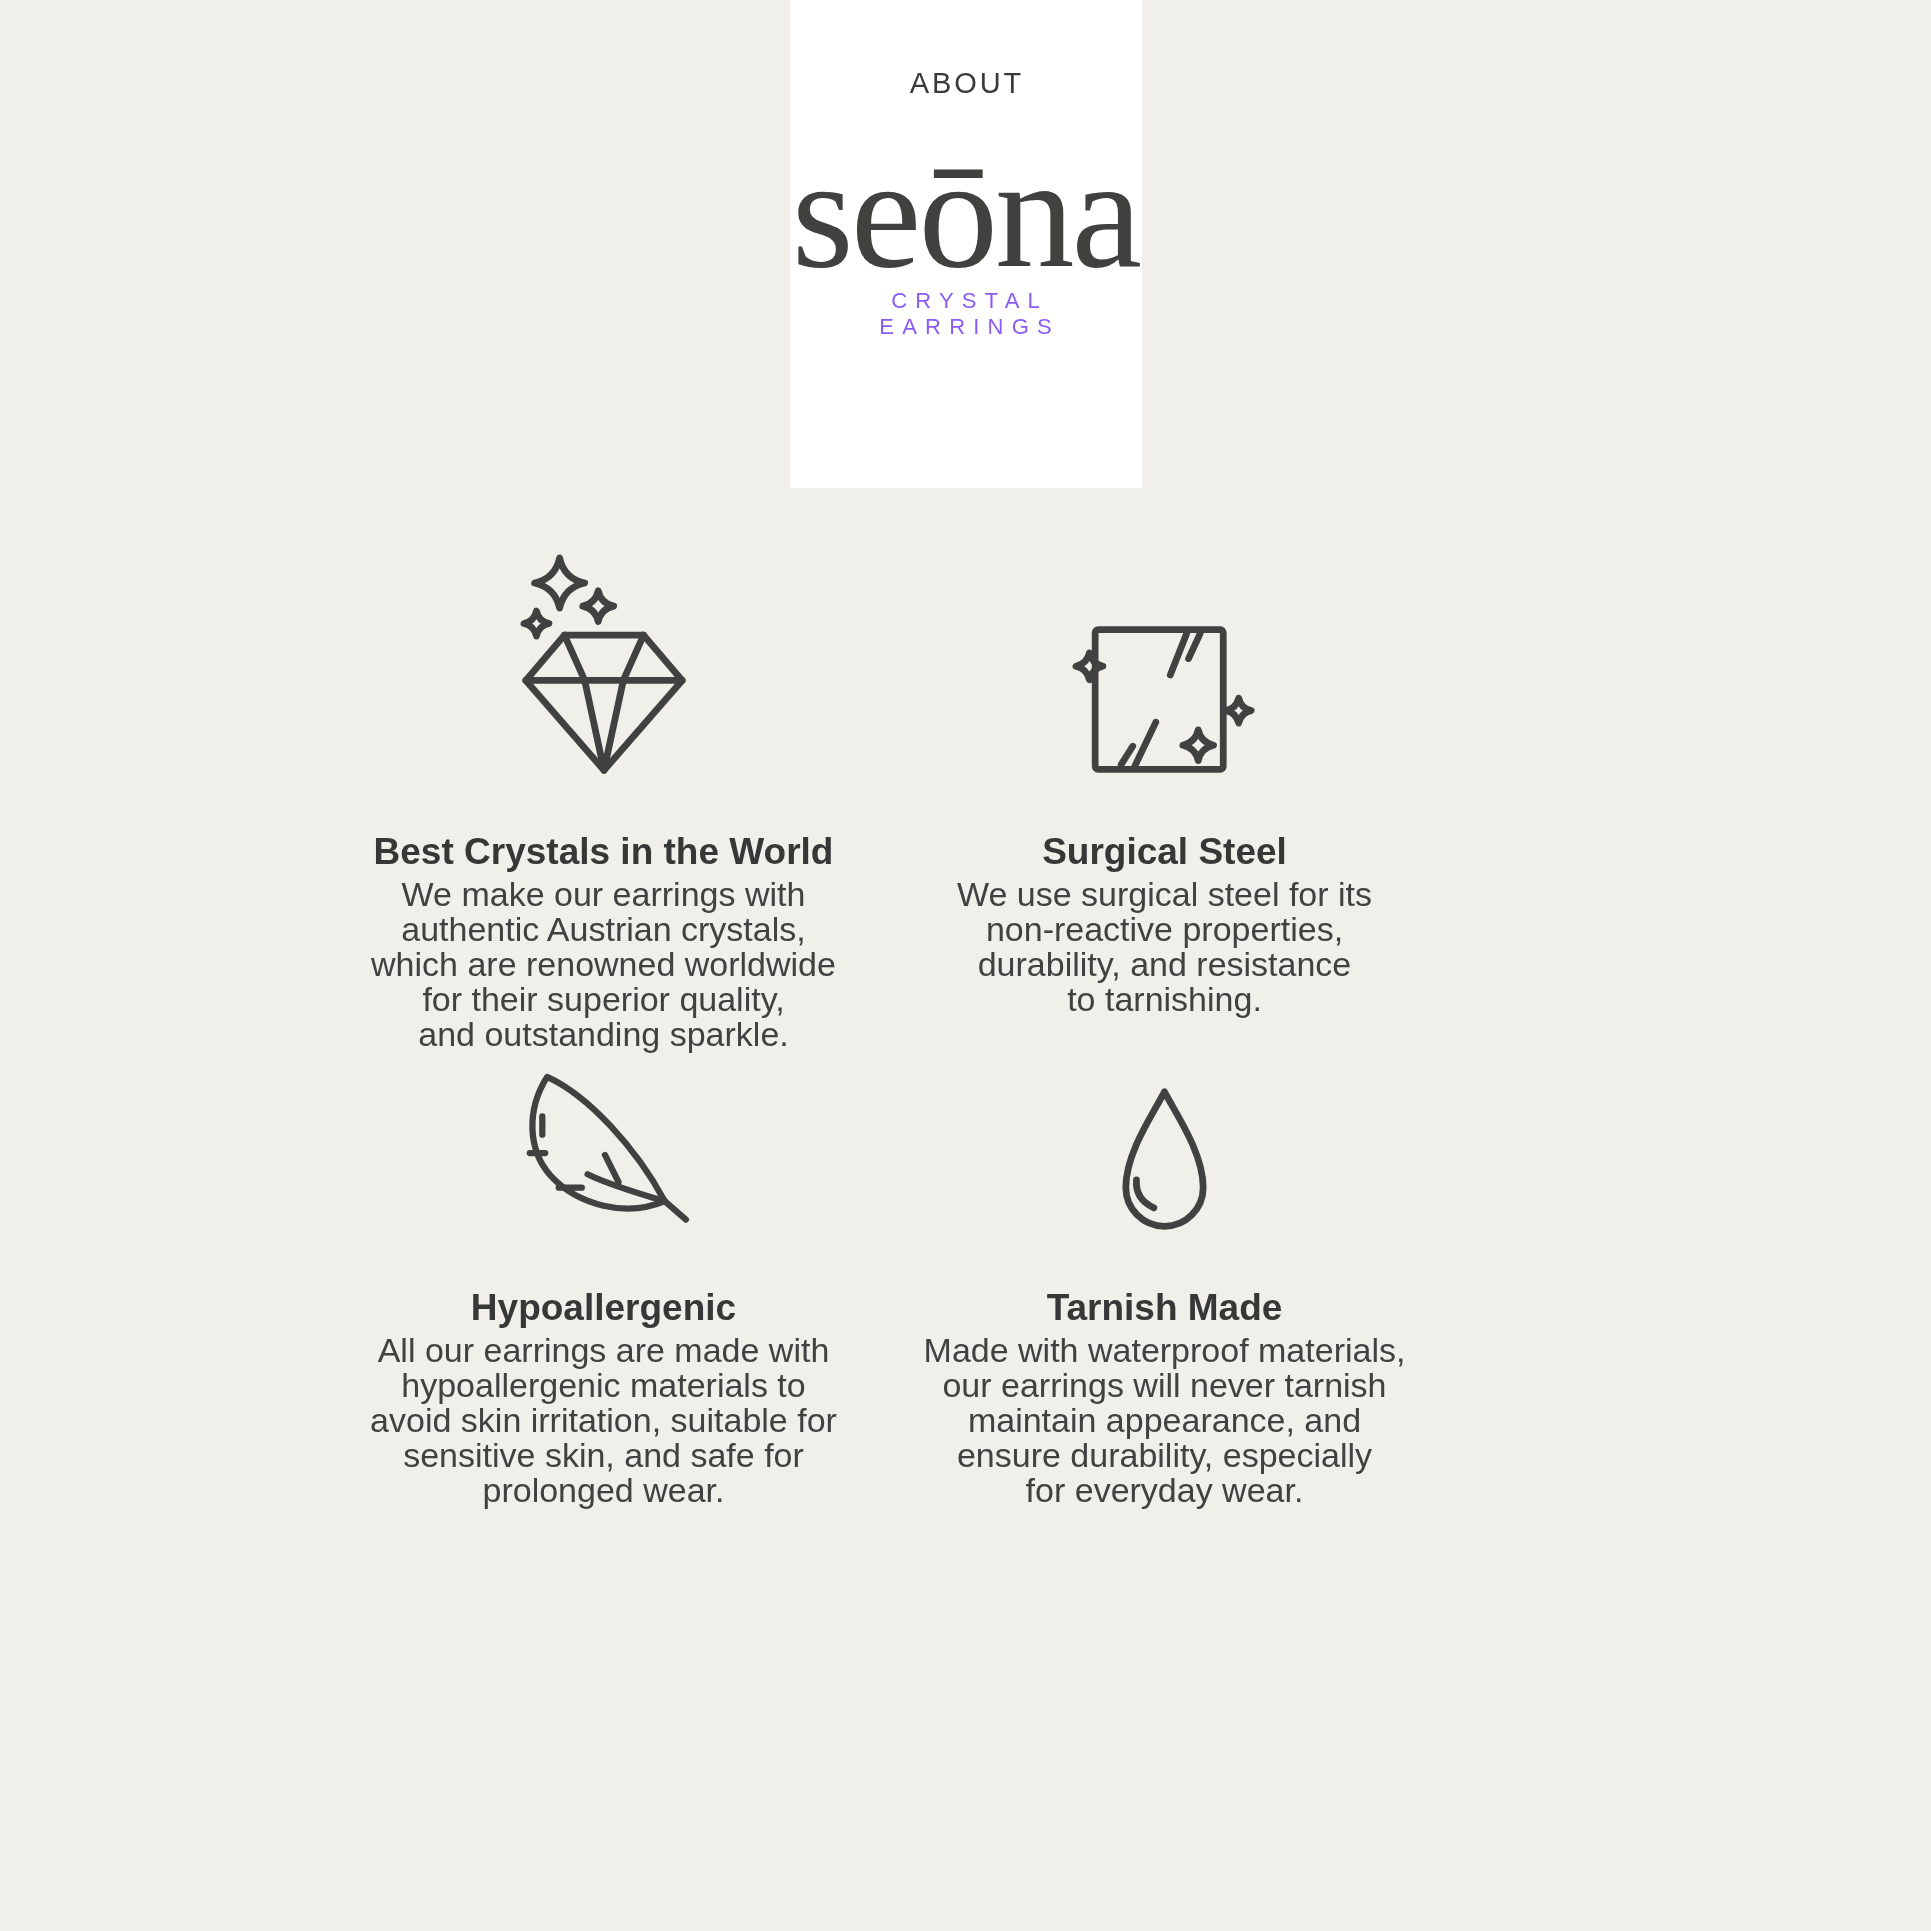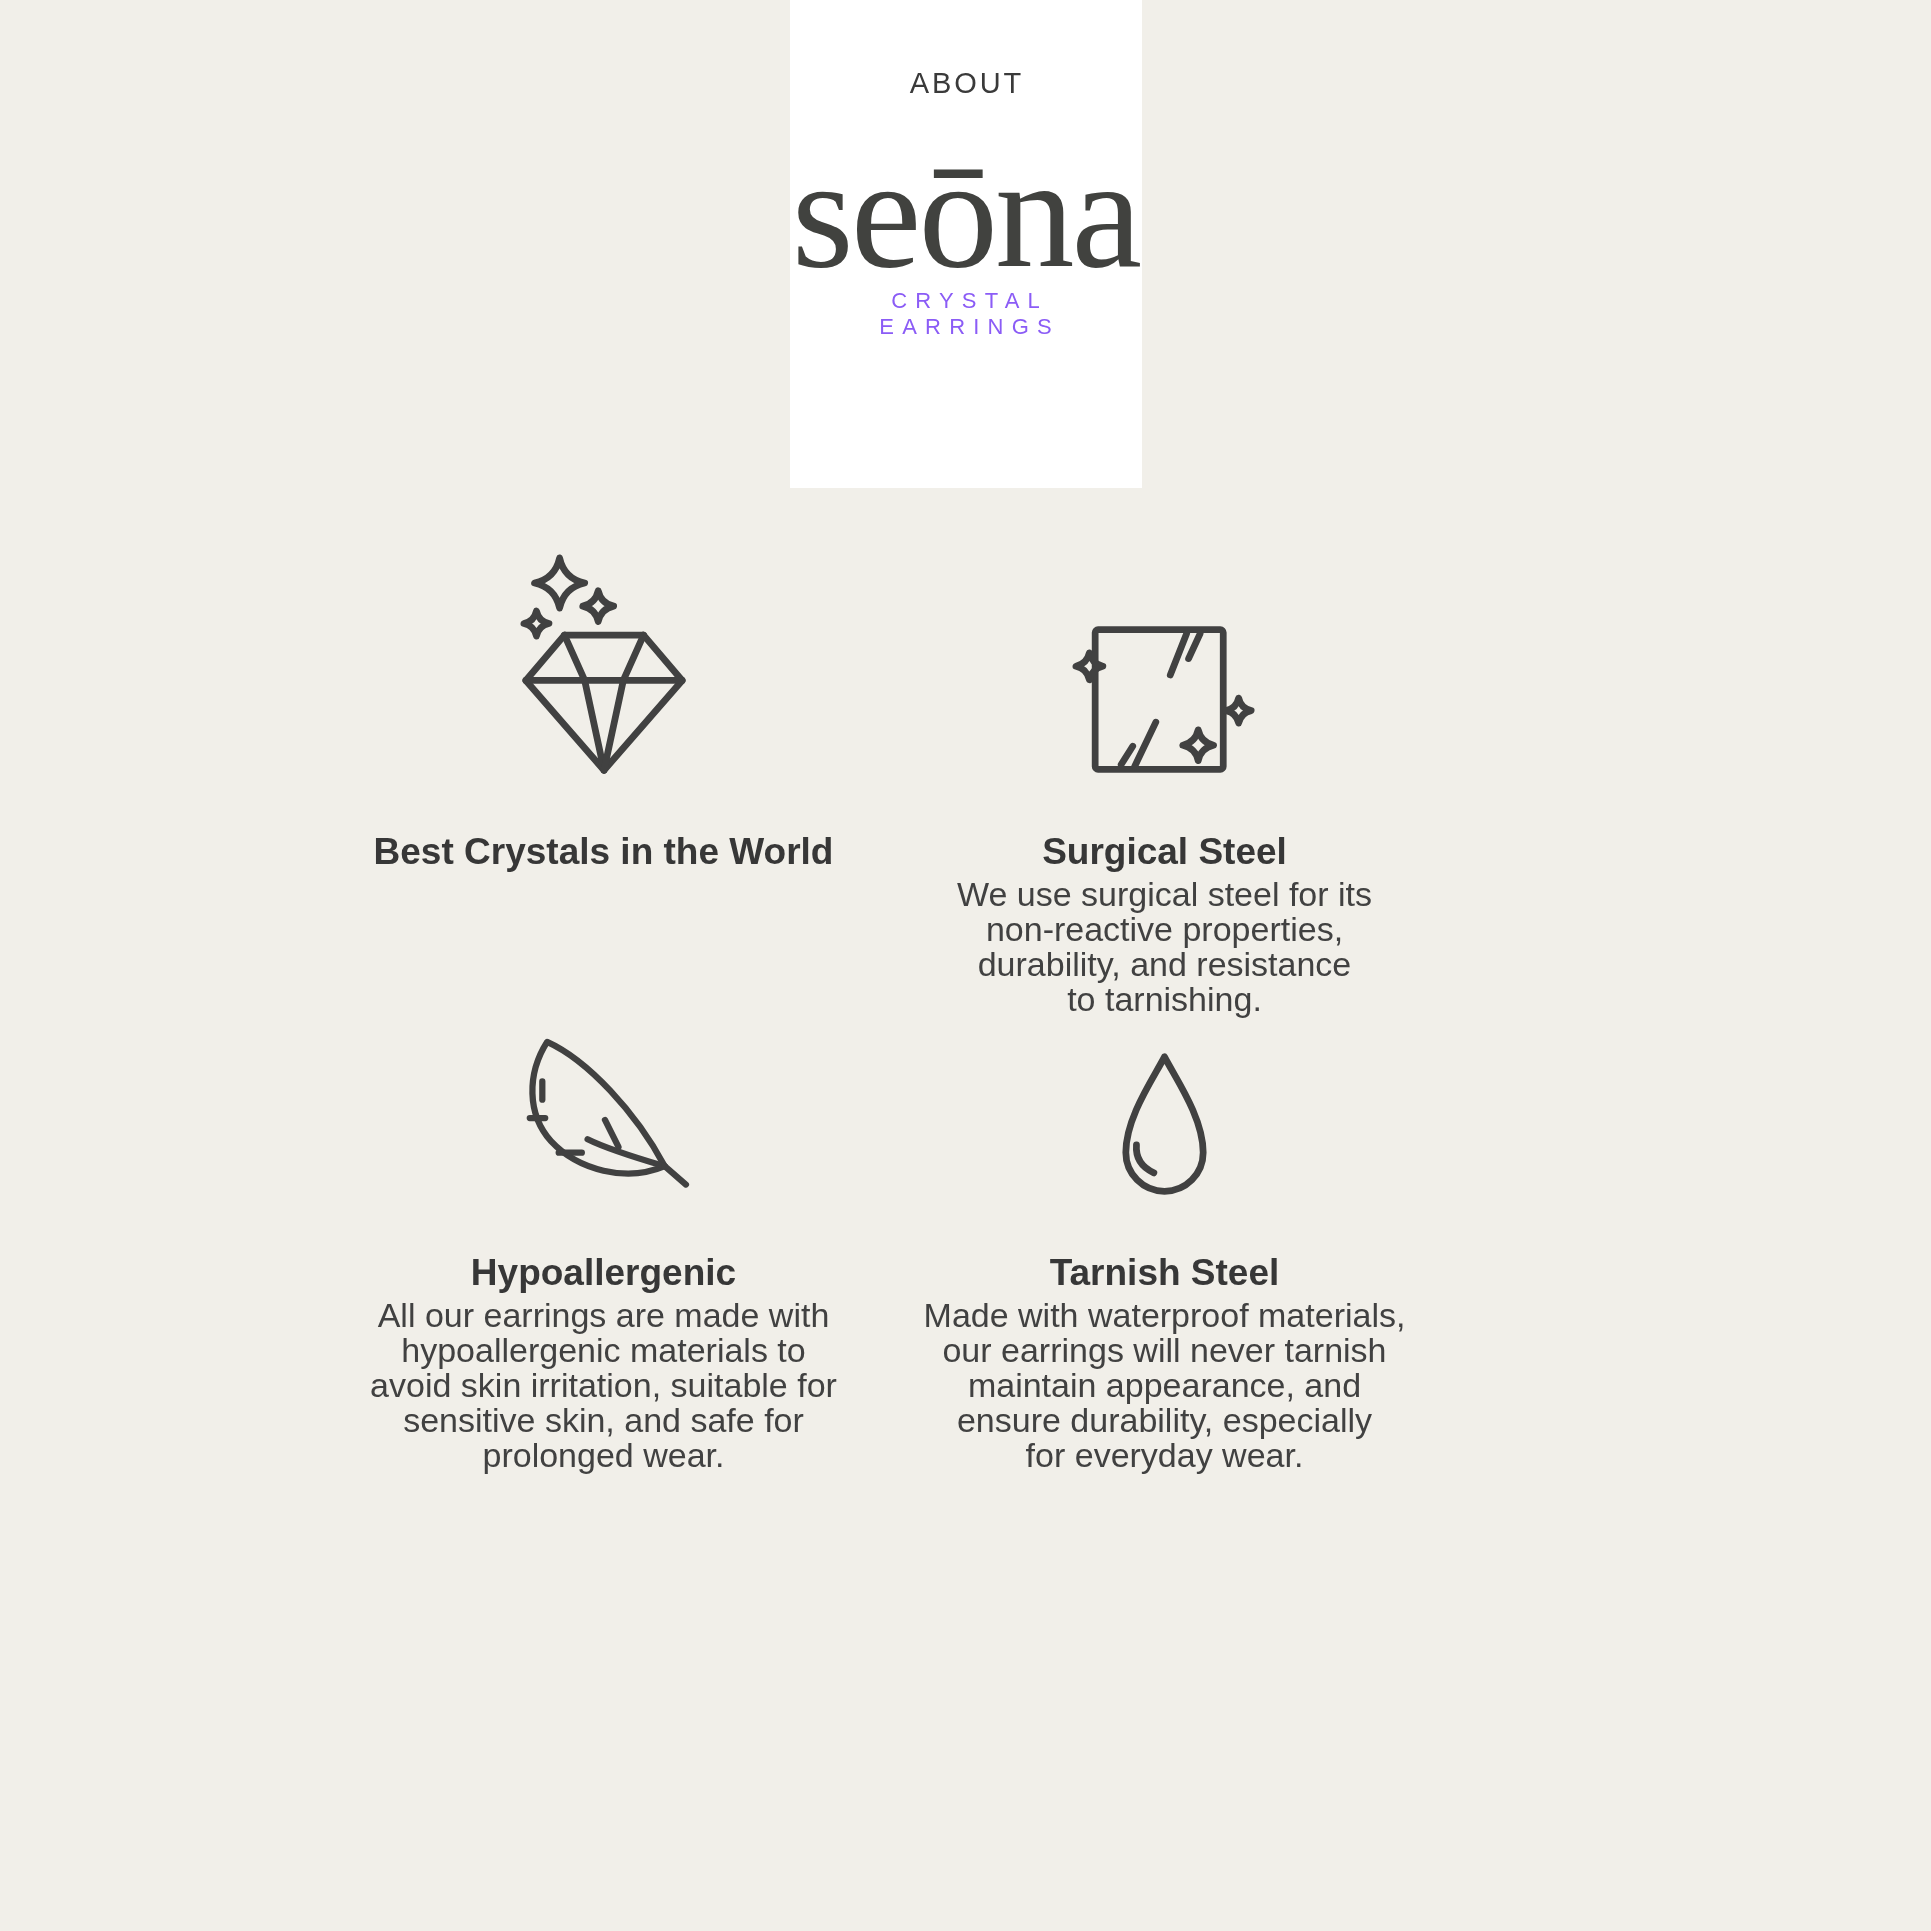--- a/index.html
+++ b/index.html
@@ -105,20 +105,25 @@
           <path d="M16,59 Q18.3,69.7 29,72 Q18.3,74.3 16,85 Q13.7,74.3 3,72 Q13.7,69.7 16,59 Z"></path>
           <path d="M45,84 L127,84 L167,131 L86,224 L5,131 Z"></path>
           <path d="M5,131 L167,131"></path>
           <path d="M45,84 L66,131"></path>
           <path d="M127,84 L106,131"></path>
           <path d="M66,131 L86,224"></path>
           <path d="M106,131 L86,224"></path>
         </svg>
       </div>
       <h3 class="feature-title">Best Crystals in the World</h3>
+      <p class="feature-body">We make our earrings with
+authentic Austrian crystals,
+which are renowned worldwide
+for their superior quality,
+and outstanding sparkle.</p>
     </article>
 
     <article class="feature">
       <div class="icon-box tall">
         <svg width="183" height="156" viewBox="0 0 190 162" fill="none" stroke="#414141" stroke-width="7" stroke-linecap="round" stroke-linejoin="round">
           <rect x="23" y="8" width="133" height="145" rx="3"></rect>
           <path d="M101,55 L118,12"></path>
           <path d="M120,38 L132,12"></path>
           <path d="M50,148 L62,129"></path>
           <path d="M64,150 L86,104"></path>
@@ -154,21 +159,21 @@
 prolonged wear.</p>
     </article>
 
     <article class="feature">
       <div class="icon-box short">
         <svg width="97" height="147" viewBox="0 0 100 152" fill="none" stroke="#414141" stroke-width="7" stroke-linecap="round" stroke-linejoin="round">
           <path d="M50,5 C38,28 10,68 10,104 A40,40 0 0 0 90,104 C90,68 62,28 50,5 Z"></path>
           <path d="M21,96 C20,109 26,119 39,125"></path>
         </svg>
       </div>
-      <h3 class="feature-title">Tarnish Steel</h3>
+      <h3 class="feature-title">Tarnish Made</h3>
       <p class="feature-body">Made with waterproof materials,
 our earrings will never tarnish
 maintain appearance, and
 ensure durability, especially
 for everyday wear.</p>
     </article>
 
   </section>
 </div>
 

